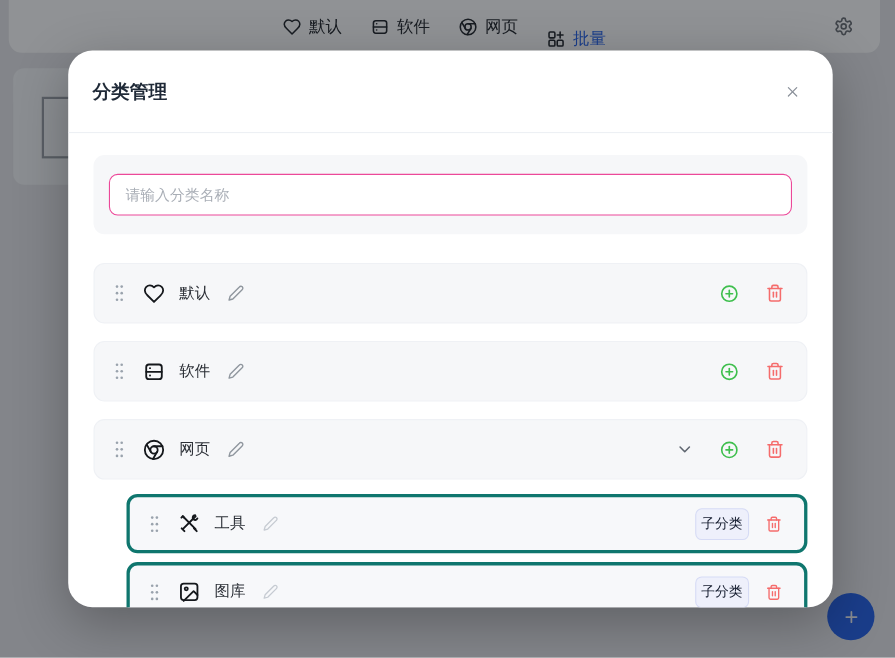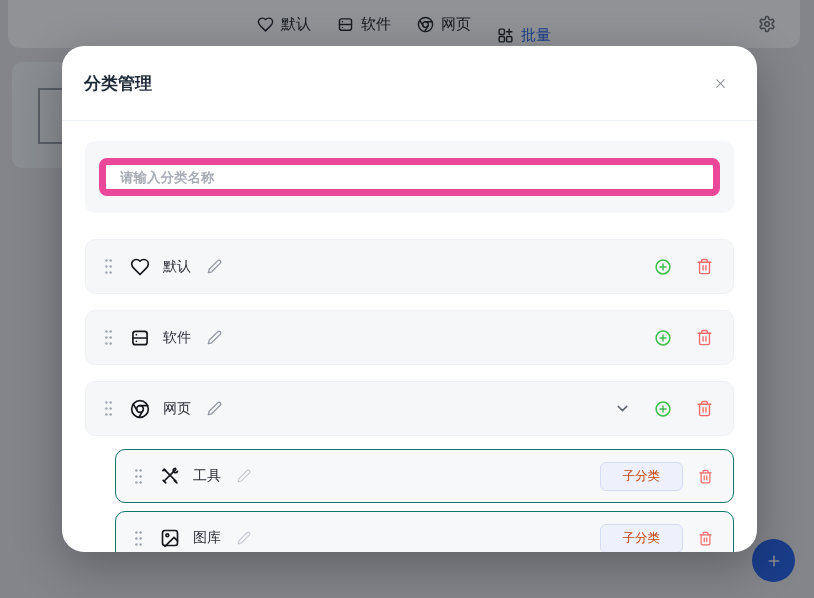--- a/index.html
+++ b/index.html
@@ -51,51 +51,51 @@
   .modal-title { font-size:17px; font-weight:700; color:#1f2937; }
   .close-btn { margin-left:auto; background:none; border:none; color:#8a9099; cursor:pointer; padding:4px; }
 
   .modal-body { padding:20px 23px 0 23px; }
 
   .search-box {
     height:72px; background:#f6f7f9; border-radius:10px;
     display:flex; align-items:center; gap:14px; padding:0 14px;
   }
   .search-input {
-    flex:1; height:38px; background:#ffffff; border:7px solid #ec4899;
+    flex:1; height:38px; background:#ffffff; border:1px solid #ec4899;
     border-radius:8px; padding:0 14px; font-size:13.5px; color:#000000;
-    font-family:"Liberation Sans", sans-serif; outline:none;font-weight:bold;
+    font-family:"Liberation Sans", sans-serif; outline:none;
   }
   .search-input::placeholder { color:#a9aeb6; }
   .add-btn {
     width:68px; height:39px; background:#2563eb; color:#ffffff;
     border:none; border-radius:8px; font-size:13.5px; cursor:pointer;
     font-family:"Liberation Sans", sans-serif;
   }
 
   .cat-list { margin-top:26px; }
   .cat-row {
     height:55px; background:#f6f7f9; border:1px solid #eff1f5; border-radius:10px;
     display:flex; align-items:center; padding:0 18px; margin-bottom:16px;
   }
   .cat-row.expanded { margin-bottom:13px; }
-  .cat-row.sub { height:54px; margin:0 0 8px 30px; background:#f7f8fa; border:1px solid #0f766e; }
+  .cat-row.sub { height:54px; margin:0 0 8px 30px; background:#f7f8fa; border:3px solid #0f766e; }
 
   .grip { color:#9aa3ad; margin-right:17px; cursor:grab; }
   .cat-icon { color:#15181c; }
   .cat-name { font-size:14px; color:#2b2f36; margin-left:13px; }
   .edit-btn { background:none; border:none; color:#8f969e; margin-left:14px; cursor:pointer; padding:2px; }
   .cat-row.sub .edit-btn { color:#c6cbd2; }
   .row-spacer { flex:1; }
   .chevron-btn { background:none; border:none; color:#5f6670; cursor:pointer; padding:2px; }
   .addsub-btn { background:none; border:none; color:#3fbf4e; margin-left:19px; cursor:pointer; padding:2px; }
   .del-btn { background:none; border:none; color:#f56c6c; margin-left:20px; cursor:pointer; padding:2px; }
   .badge {
-    background:#eef0fb; border:1px solid #d6dbf5; color:#c2410c;
-    font-size:12.5px; padding:5px 22px; border-radius:6px;
+    background:#eef0fb; border:1px solid #d6dbf5; color:#0f172a;
+    font-size:12.5px; padding:5px 5px; border-radius:6px;
   }
   .cat-row.sub .del-btn { margin-left:13px; }
 </style>
 </head>
 <body>
 
 <div class="bg-toolbar">
   <div class="bg-tab">
     <span class="t-icon">
       <svg width="17" height="17" viewBox="0 0 24 24" fill="none" stroke="currentColor" stroke-width="2" stroke-linecap="round" stroke-linejoin="round">

